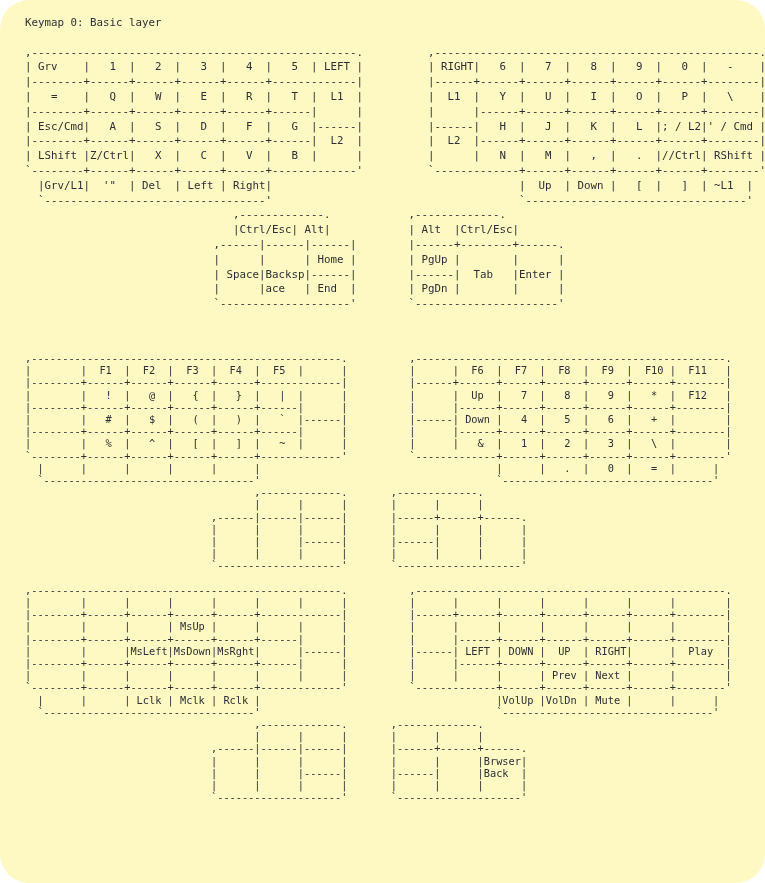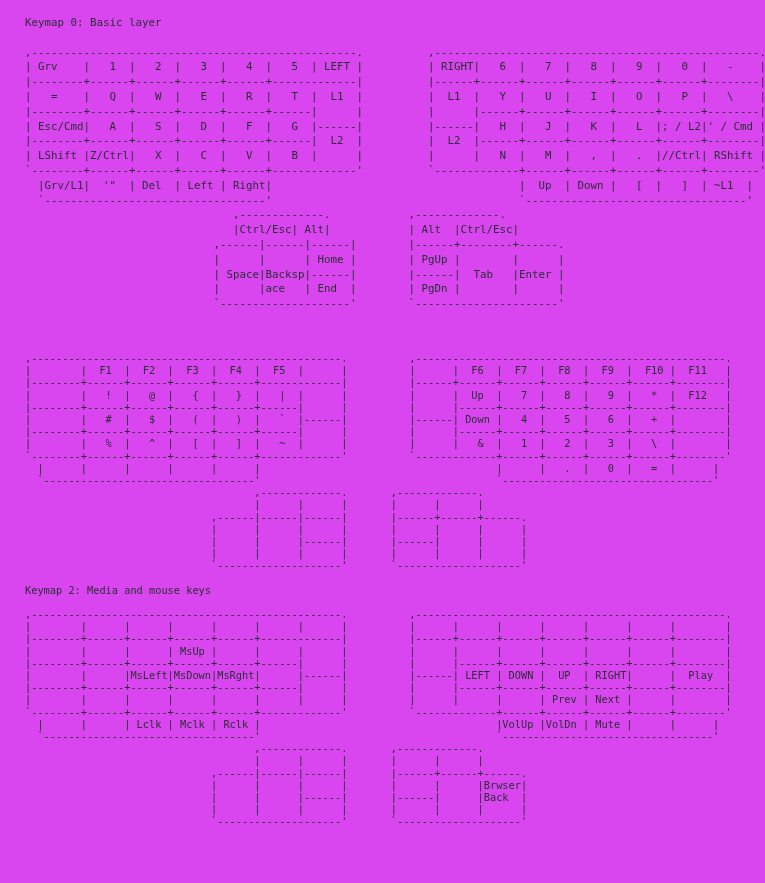--- a/index.html
+++ b/index.html
@@ -33,21 +33,21 @@
   .s0 { font-size: 10.8px; line-height: 14.8px; }
   .s0 .keymap-art { margin-top: 14.8px; }
   .s1, .s2 { font-size: 10.3px; line-height: 12.2px; }
   .s1 .keymap-art, .s2 .keymap-art { margin-top: 12.2px; }
   .s1 { margin-top: 40px; }
   .s2 { margin-top: 12px; }
 </style>
 </head>
 <body>
 
-<div class="page" style="background: #d946ef; color: rgb(43, 47, 54);">
+<div class="page" style="background: #fef9c3; color: rgb(43, 47, 54); border-radius: 29px;">
 
   <section class="keymap-section s0">
     <div class="keymap-title">Keymap 0: Basic layer</div>
     <pre class="keymap-art">,--------------------------------------------------.          ,--------------------------------------------------.
 | Grv    |   1  |   2  |   3  |   4  |   5  | LEFT |          | RIGHT|   6  |   7  |   8  |   9  |   0  |   -    |
 |--------+------+------+------+------+-------------|          |------+------+------+------+------+------+--------|
 |   =    |   Q  |   W  |   E  |   R  |   T  |  L1  |          |  L1  |   Y  |   U  |   I  |   O  |   P  |   \    |
 |--------+------+------+------+------+------|      |          |      |------+------+------+------+------+--------|
 | Esc/Cmd|   A  |   S  |   D  |   F  |   G  |------|          |------|   H  |   J  |   K  |   L  |; / L2|' / Cmd |
 |--------+------+------+------+------+------|  L2  |          |  L2  |------+------+------+------+------+--------|
@@ -79,21 +79,20 @@
                                      ,-------------.       ,-------------.
                                      |      |      |       |      |      |
                               ,------|------|------|       |------+------+------.
                               |      |      |      |       |      |      |      |
                               |      |      |------|       |------|      |      |
                               |      |      |      |       |      |      |      |
                               `--------------------'       `--------------------'</pre>
   </section>
 
   <section class="keymap-section s2">
-    <div class="keymap-title">Keymap 2: Media and mouse keys</div>
     <pre class="keymap-art">,--------------------------------------------------.          ,--------------------------------------------------.
 |        |      |      |      |      |      |      |          |      |      |      |      |      |      |        |
 |--------+------+------+------+------+-------------|          |------+------+------+------+------+------+--------|
 |        |      |      | MsUp |      |      |      |          |      |      |      |      |      |      |        |
 |--------+------+------+------+------+------|      |          |      |------+------+------+------+------+--------|
 |        |      |MsLeft|MsDown|MsRght|      |------|          |------| LEFT | DOWN |  UP  | RIGHT|      |  Play  |
 |--------+------+------+------+------+------|      |          |      |------+------+------+------+------+--------|
 |        |      |      |      |      |      |      |          |      |      |      | Prev | Next |      |        |
 `--------+------+------+------+------+-------------'          `-------------+------+------+------+------+--------'
   |      |      | Lclk | Mclk | Rclk |                                      |VolUp |VolDn | Mute |      |      |

